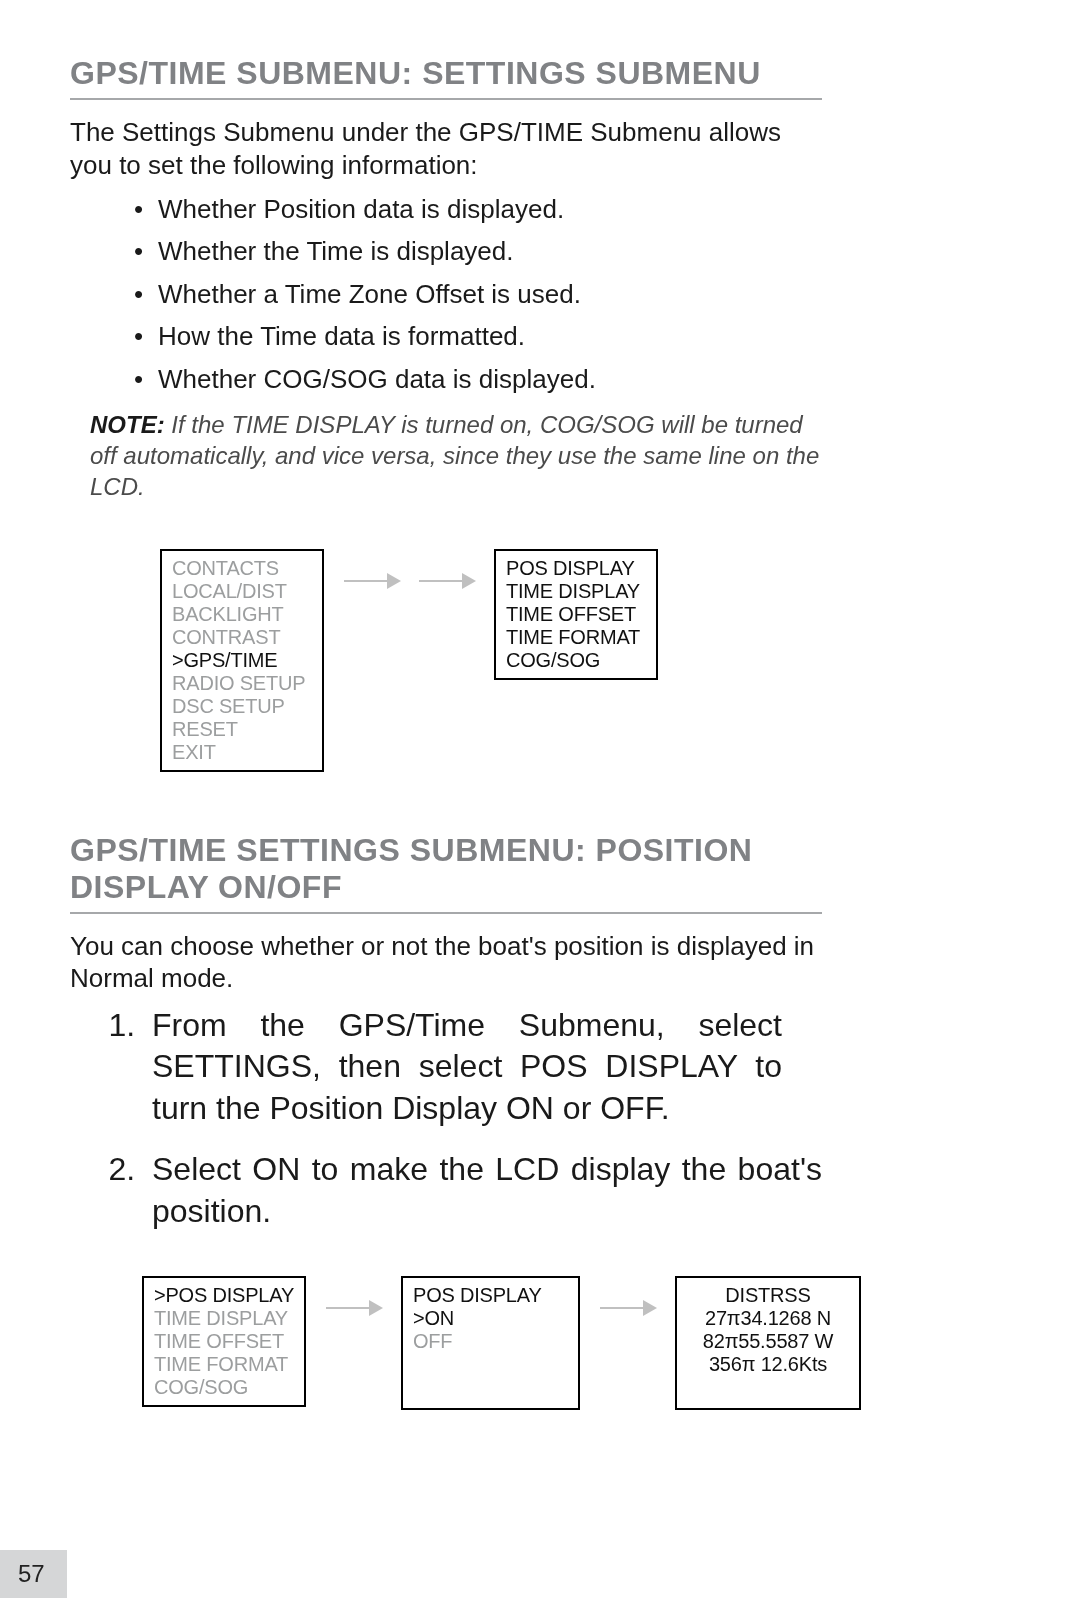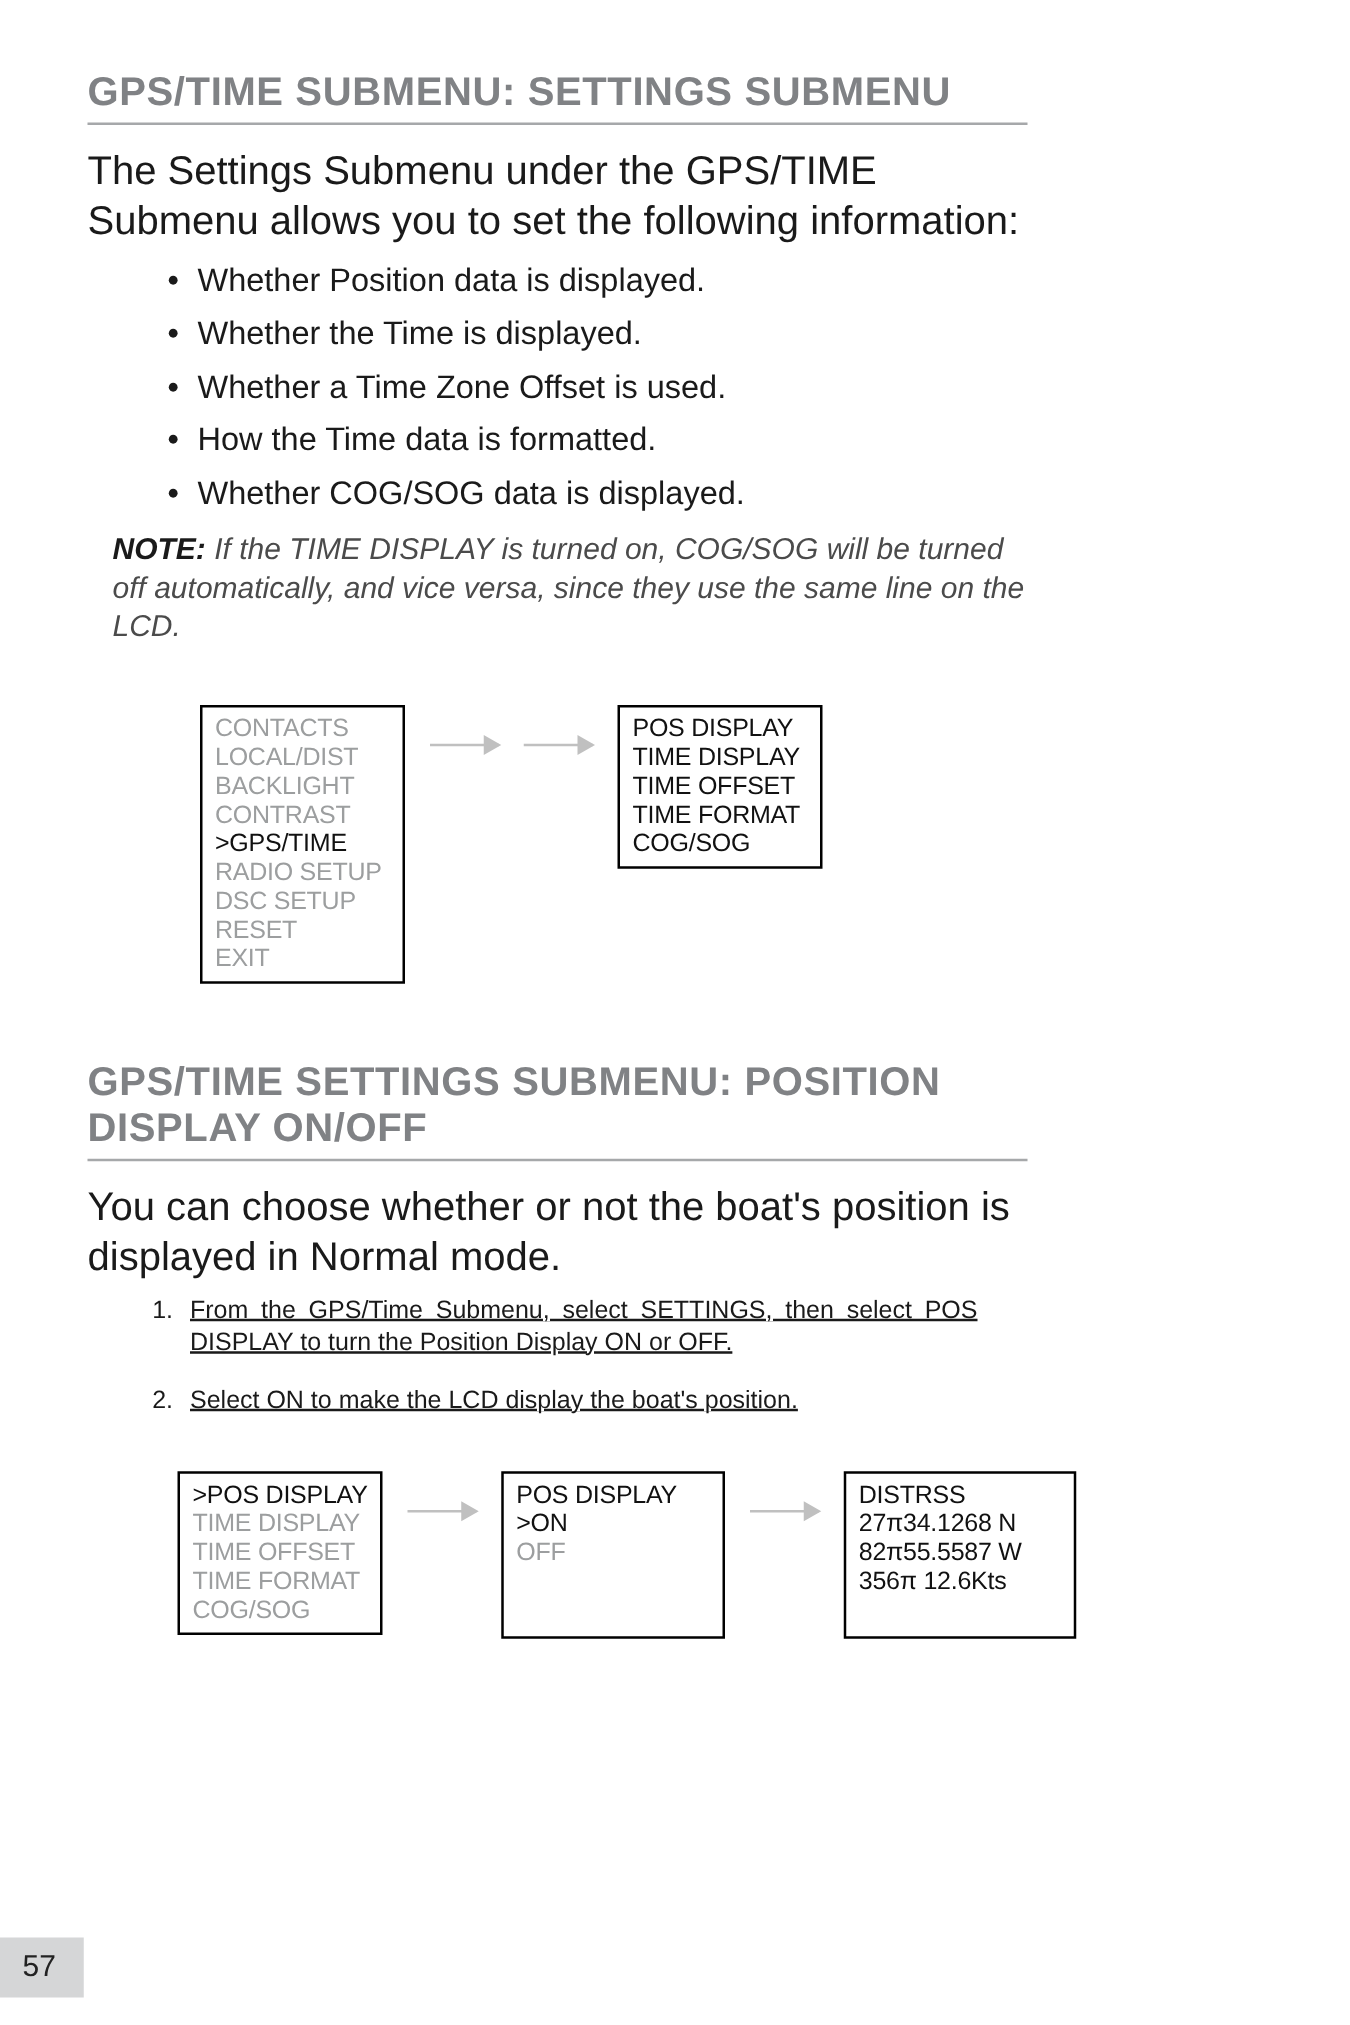--- a/index.html
+++ b/index.html
@@ -23,21 +23,21 @@
     font-stretch: condensed;
     font-weight: 700;
     font-size: 32px;
     letter-spacing: 0.5px;
     color: #808285;
     margin: 0 0 6px 0;
     padding-bottom: 6px;
     border-bottom: 2px solid #a6a8aa;
   }
   p.body {
-    font-size: 32px;
+    font-size: 26px;
     line-height: 1.25;
     margin: 16px 0 10px 0;
     font-weight: 300;
   }
   ul.bullets {
     list-style: none;
     margin: 8px 0 12px 0;
     padding: 0 0 0 64px;
   }
   ul.bullets li {
@@ -114,24 +114,23 @@
     top: -7px;
     width: 0;
     height: 0;
     border-left: 14px solid #c0c0c0;
     border-top: 8px solid transparent;
     border-bottom: 8px solid transparent;
   }
   ol.steps {
     margin: 10px 0 0 30px;
     padding: 0 0 0 44px;
-    font-size: 20px;
+    font-size: 32px;
     line-height: 1.3;
     font-weight: 300;
-    text-decoration: underline;
   }
   ol.steps li {
     margin-bottom: 20px;
     padding-left: 8px;
     text-align: justify;
   }
   .page-number {
     position: absolute;
     left: 0;
     bottom: 22px;
@@ -212,21 +211,21 @@
         <div class="arrow"></div>
       </div>
     <div class="lcd" id="f2b2" style="min-height: 118px; min-width: 155px;">
         <div class="line sel"> POS DISPLAY</div>
         <div class="line sel">&gt;ON</div>
         <div class="line dim">OFF</div>
       </div>
     <div class="arrow-wrap">
         <div class="arrow"></div>
       </div>
-    <div class="lcd" id="f2b3" style="min-height: 118px; min-width: 162px;">
+    <div class="lcd" id="f2b3" style="min-height: 118px; min-width: 162px; text-align: center;">
         <div class="line sel">DISTRSS</div>
         <div class="line sel"> 27π34.1268 N</div>
         <div class="line sel"> 82π55.5587 W</div>
         <div class="line sel">356π  12.6Kts</div>
       </div>
   </div>
 
   <div class="page-number">57</div>
 
 </div>

